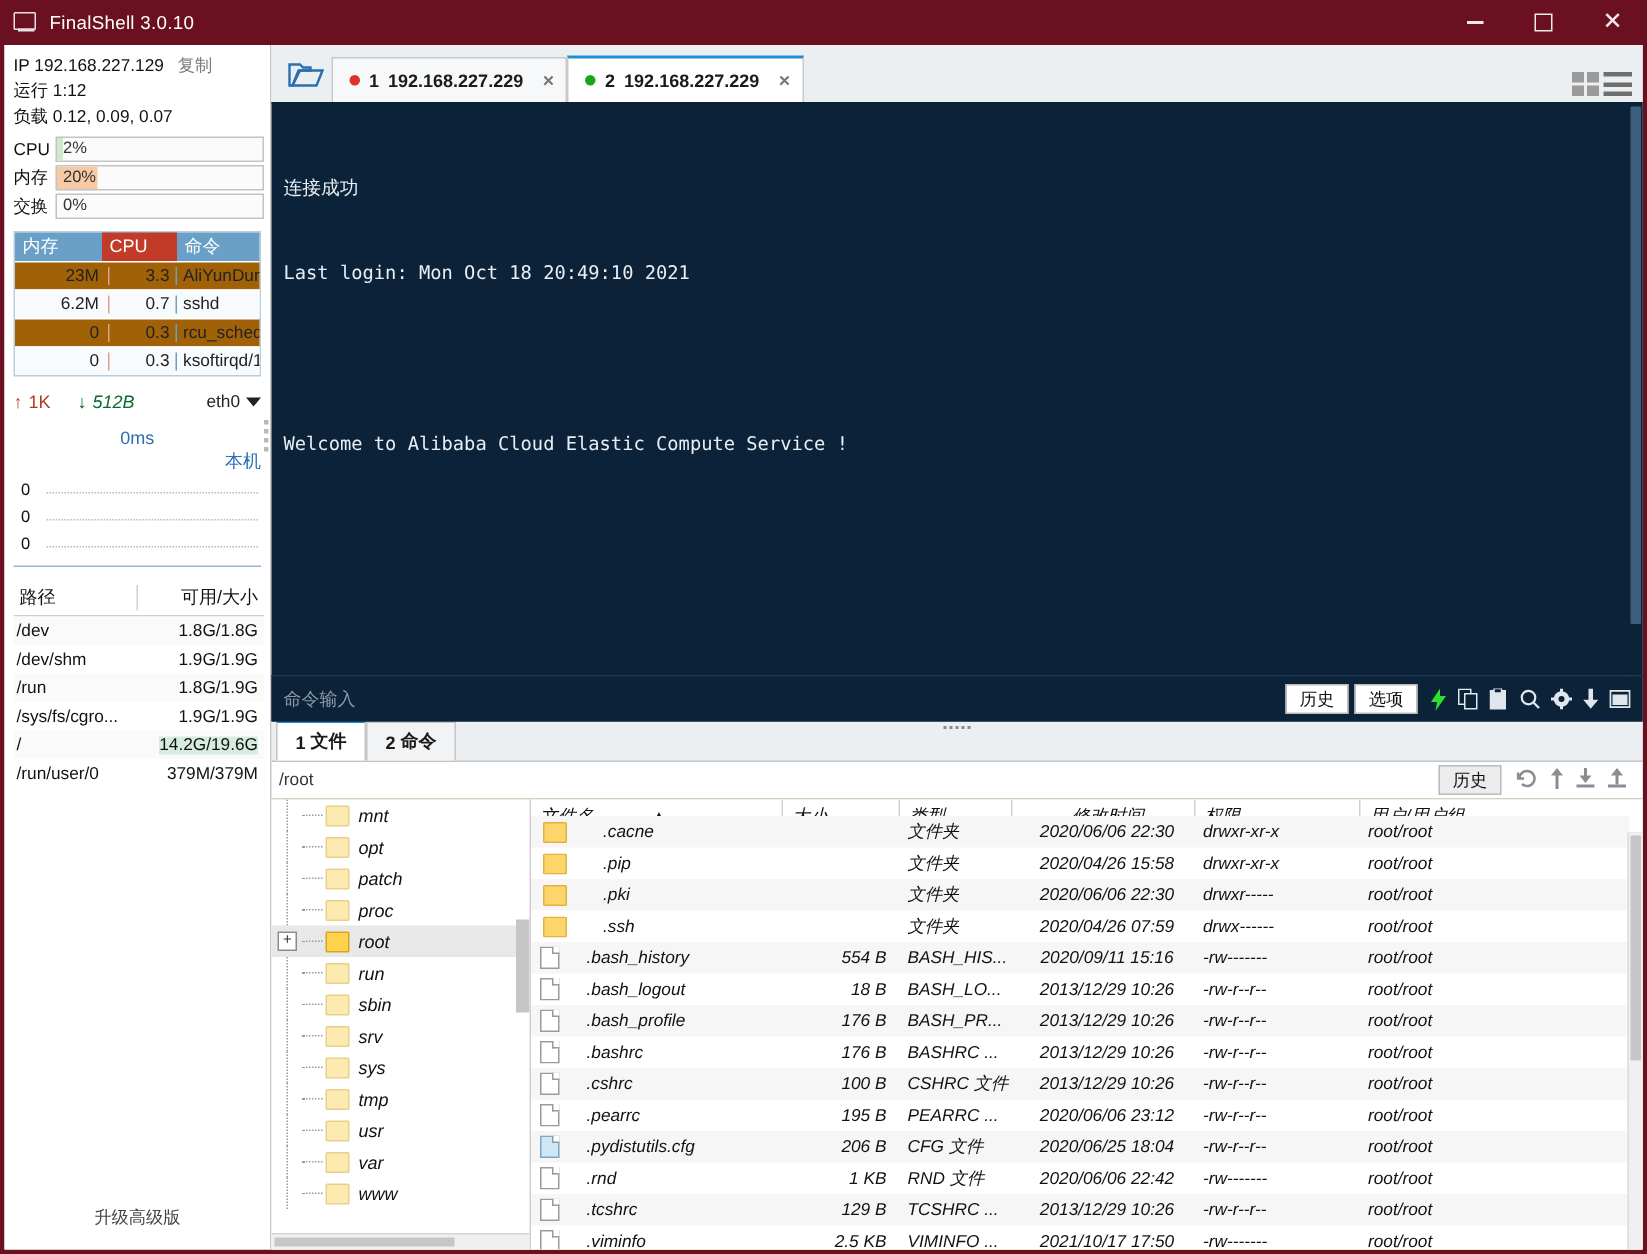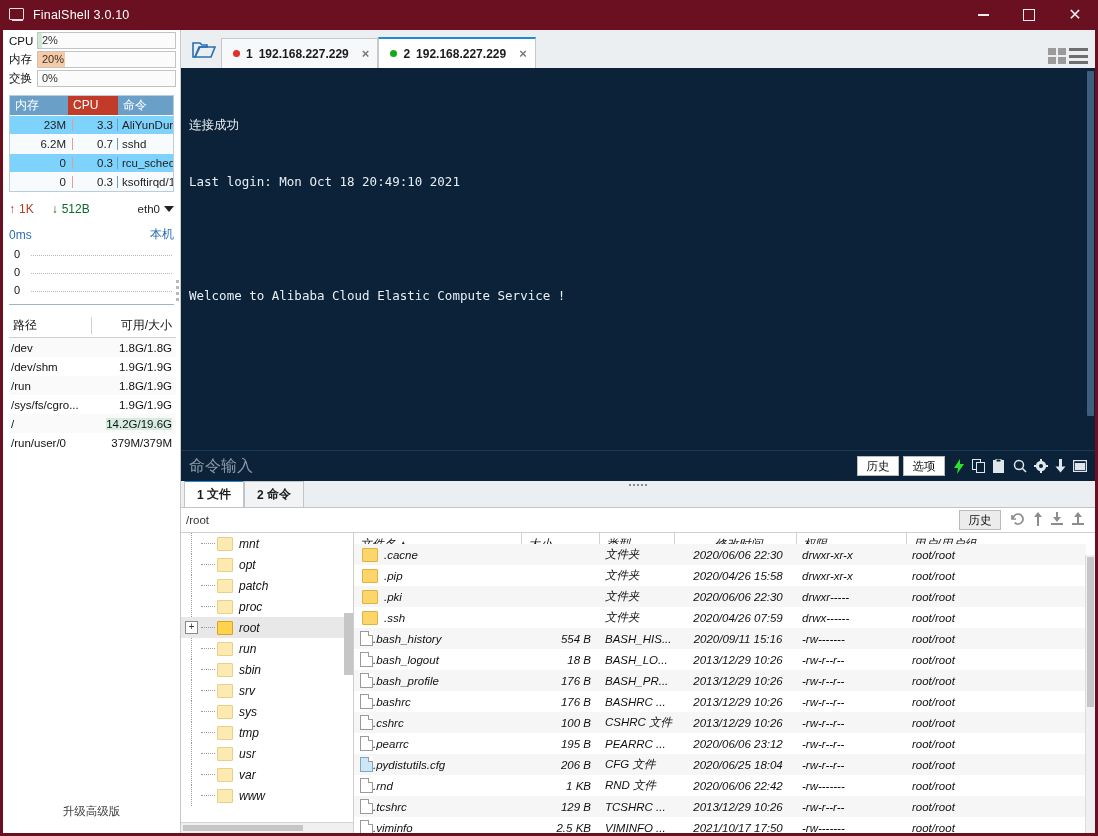--- a/index.html
+++ b/index.html
@@ -39,44 +39,44 @@
   .gauge .pct{position:absolute;left:4px;top:0;line-height:15px;font-size:11px;color:#333;}
   .gauge .amt{position:absolute;right:4px;top:16px;line-height:15px;font-size:11px;color:#333;}
 
   
   .proc{margin:8px 6px 0 6px;border:1px solid #b9cddd;}
   .proc-head{display:flex;background:#6aa0c8;color:#fff;font-size:12px;height:19px;align-items:center;}
   .proc-head .c{padding:0 5px;}
   .proc-head .c1{width:48px;text-align:left;}
   .proc-head .c2{width:40px;background:#c23a28;height:19px;line-height:19px;text-align:left;}
   .proc-head .c3{flex:1;}
-  .proc-row{display:flex;font-size:11.5px;height:18px;align-items:center;background:#7dd3fc;border-top:1px solid #ffffff;}
+  .proc-row{display:flex;font-size:11.5px;height:18px;align-items:center;background:#a16207;border-top:1px solid #ffffff;}
   .proc-row:nth-child(odd){background:#f7fbfd;}
   .proc-row .m{width:56px;text-align:right;padding-right:6px;border-right:1px solid #e0a08a;}
   .proc-row .c{width:40px;text-align:right;padding-right:4px;border-right:1px solid #6aa0c8;}
   .proc-row .n{flex:1;padding-left:4px;overflow:hidden;white-space:nowrap;}
 
   
   .netbox{margin:10px 6px 0 6px;}
   .net-head{display:flex;align-items:center;font-size:12px;}
   .net-up{color:#b23a1e;font-weight:bold;margin-right:4px;}
   .net-up-val{color:#b23a1e;}
   .net-dn{color:#0a6b2a;font-weight:bold;margin-left:18px;margin-right:4px;}
-  .net-dn-val{color:#0a6b2a;}
+  .net-dn-val{color:#0a6b2a;font-style:italic;}
   .net-if{margin-left:auto;color:#222;font-size:11.5px;display:flex;align-items:center;gap:4px;cursor:pointer;}
   .caret{width:0;height:0;border-left:5px solid transparent;border-right:5px solid transparent;border-top:6px solid #222;}
   .graph{position:relative;height:56px;margin-top:3px;border-bottom:1px solid #9bb7cc;}
   .graph .ylab{position:absolute;left:2px;font-size:11px;color:#111;}
   .graph .dotline{position:absolute;left:34px;right:2px;border-top:1px dotted #b9b9b9;}
   .graph .bars{position:absolute;right:2px;bottom:0;height:56px;width:36px;display:flex;align-items:flex-end;gap:1px;}
   .graph .bars i{display:block;width:5px;background:#f0b49a;}
   .graph .bars i.dk{background:#d9c6a8;}
 
   .pingbox{margin:10px 6px 0 6px;}
-  .ping-head{display:flex;align-items:center;font-size:12px;}
+  .ping-head{display:flex;align-items:center;font-size:12px;flex-direction:column;}
   .ping-ms{color:#2c6fb5;}
   .ping-host{margin-left:auto;color:#2c6fb5;}
   .graph2{position:relative;height:58px;margin-top:3px;border-bottom:1px solid #9bb7cc;}
   .graph2 .ylab{position:absolute;left:5px;font-size:11px;color:#111;}
   .graph2 .dotline{position:absolute;left:22px;right:2px;border-top:1px dotted #b9b9b9;}
 
   
   .disk{margin:12px 4px 0 6px;}
   .disk-head{display:flex;font-size:12px;color:#111;border-bottom:1px solid #cfcfcf;padding-bottom:3px;}
   .disk-head .p{width:78px;padding-left:4px;}
@@ -110,21 +110,21 @@
   .ico-ham b{display:block;height:3px;background:#6e6e6e;}
 
   
   .term-wrap{position:relative;flex:0 0 412px;background:#0b2239;margin:0 0 0 0;border-top:1px solid #0b2239;}
   .term{position:absolute;left:0;top:0;right:10px;bottom:30px;padding:8px 0 0 8px;overflow:hidden;
         font-family:"DejaVu Sans Mono","Liberation Mono",monospace;font-size:12.5px;line-height:19px;color:#e8eef3;white-space:pre;}
   .term .ln{white-space:pre;}
   .term-scroll{position:absolute;right:0;top:0;bottom:30px;width:10px;background:#0b2239;}
   .term-scroll .thumb{position:absolute;right:1px;top:2px;width:7px;height:345px;background:#3d5f7e;border-radius:1px;}
   .cmdbar{position:absolute;left:0;right:0;bottom:0;height:30px;background:#0b2239;border-top:1px solid #1b3a57;display:flex;align-items:center;}
-  .cmd-input{flex:1;background:transparent;border:none;outline:none;color:#cfd9e2;font-size:16px;padding-left:8px;
+  .cmd-input{flex:1;background:transparent;border:none;outline:none;color:#cfd9e2;font-size:12px;padding-left:8px;
              font-family:"Liberation Sans",sans-serif;}
   .cmd-input::placeholder{color:#8b9aa8;}
   .btn-sm{height:18px;min-width:32px;background:#ffffff;border:1px solid #bbb;color:#111;font-size:11.5px;
           display:flex;align-items:center;justify-content:center;margin-right:4px;cursor:pointer;padding:0 4px;}
   .cmd-icons{display:flex;align-items:center;gap:7px;padding:0 8px 0 4px;}
   .cmd-icons span{cursor:pointer;display:flex;align-items:center;}
   .term-resize{position:absolute;left:50%;bottom:-6px;transform:translateX(-50%);width:34px;height:5px;
                display:flex;gap:2px;align-items:center;justify-content:center;}
   .term-resize i{width:2px;height:2px;background:#8a8a8a;display:block;}
 
@@ -157,21 +157,21 @@
   .tree-hscroll .th{position:absolute;left:2px;top:2px;width:120px;height:6px;background:#c6c6c6;}
   .tree-vscroll{position:absolute;right:0;top:80px;width:9px;height:62px;background:#c6c6c6;}
 
   .filelist{flex:1;position:relative;overflow:hidden;min-width:0;background:#fff;}
   .fl-head{display:flex;height:22px;align-items:center;font-size:12px;color:#111;border-bottom:1px solid #cfcfcf;background:#fff;}
   .fl-head .c{padding-left:6px;border-left:1px solid #d2d2d2;height:22px;line-height:22px;box-sizing:border-box;cursor:pointer;}
   .fl-head .c:first-child{border-left:none;}
   .fl-row{display:flex;height:21px;align-items:center;font-size:11.5px;color:#111;}
   .fl-row:nth-child(odd){background:#f6f6f6;}
   .fl-row .c{padding-left:6px;box-sizing:border-box;white-space:nowrap;overflow:hidden;}
-  .c-name{width:167px;flex:0 0 167px;display:flex;align-items:center;gap:0;}
+  .c-name{width:167px;flex:0 0 167px;display:flex;align-items:center;gap:18px;}
   .c-size{width:78px;flex:0 0 78px;text-align:right;padding-right:8px !important;}
   .c-type{width:75px;flex:0 0 75px;}
   .c-time{width:122px;flex:0 0 122px;text-align:center;}
   .c-perm{width:110px;flex:0 0 110px;}
   .c-user{flex:1;}
   .fileicon{width:11px;height:13px;border:1px solid #9a9a9a;background:#fff;position:relative;flex:0 0 auto;}
   .fileicon:after{content:"";position:absolute;right:-1px;top:-1px;width:4px;height:4px;background:#fff;border-left:1px solid #9a9a9a;border-bottom:1px solid #9a9a9a;}
   .fileicon.cfg{background:#cfe6f5;border-color:#7aa8c6;}
   .fl-vscroll{position:absolute;right:0;top:22px;bottom:0;width:9px;background:#f0f0f0;border-left:1px solid #dcdcdc;}
   .fl-vscroll .th{position:absolute;right:1px;top:2px;width:7px;height:150px;background:#c6c6c6;}
@@ -198,20 +198,35 @@
       <div class="winbtn">
           <span class="cls">✕</span>
         </div>
     </div>
   </div>
 
   <div class="body">
 
     <div class="sidebar">
 
+      <div class="sb-info">
+        <div class="sb-row">
+          <span class="lbl">IP</span>
+          <span>192.168.227.129</span>
+          <span class="copy">复制</span>
+        </div>
+        <div class="sb-row">
+          <span class="lbl">运行</span>
+          <span>1:12</span>
+        </div>
+        <div class="sb-row">
+          <span class="lbl">负载</span>
+          <span>0.12, 0.09, 0.07</span>
+        </div>
+      </div>
 
       <div class="gauge-line">
         <span class="gauge-name">CPU</span>
         <span class="gauge">
           <i class="fill" style="width:3%;background:#cfe9cf"></i>
           <span class="pct">2%</span>
           <span class="amt"></span>
         </span>
       </div>
       <div class="gauge-line">

